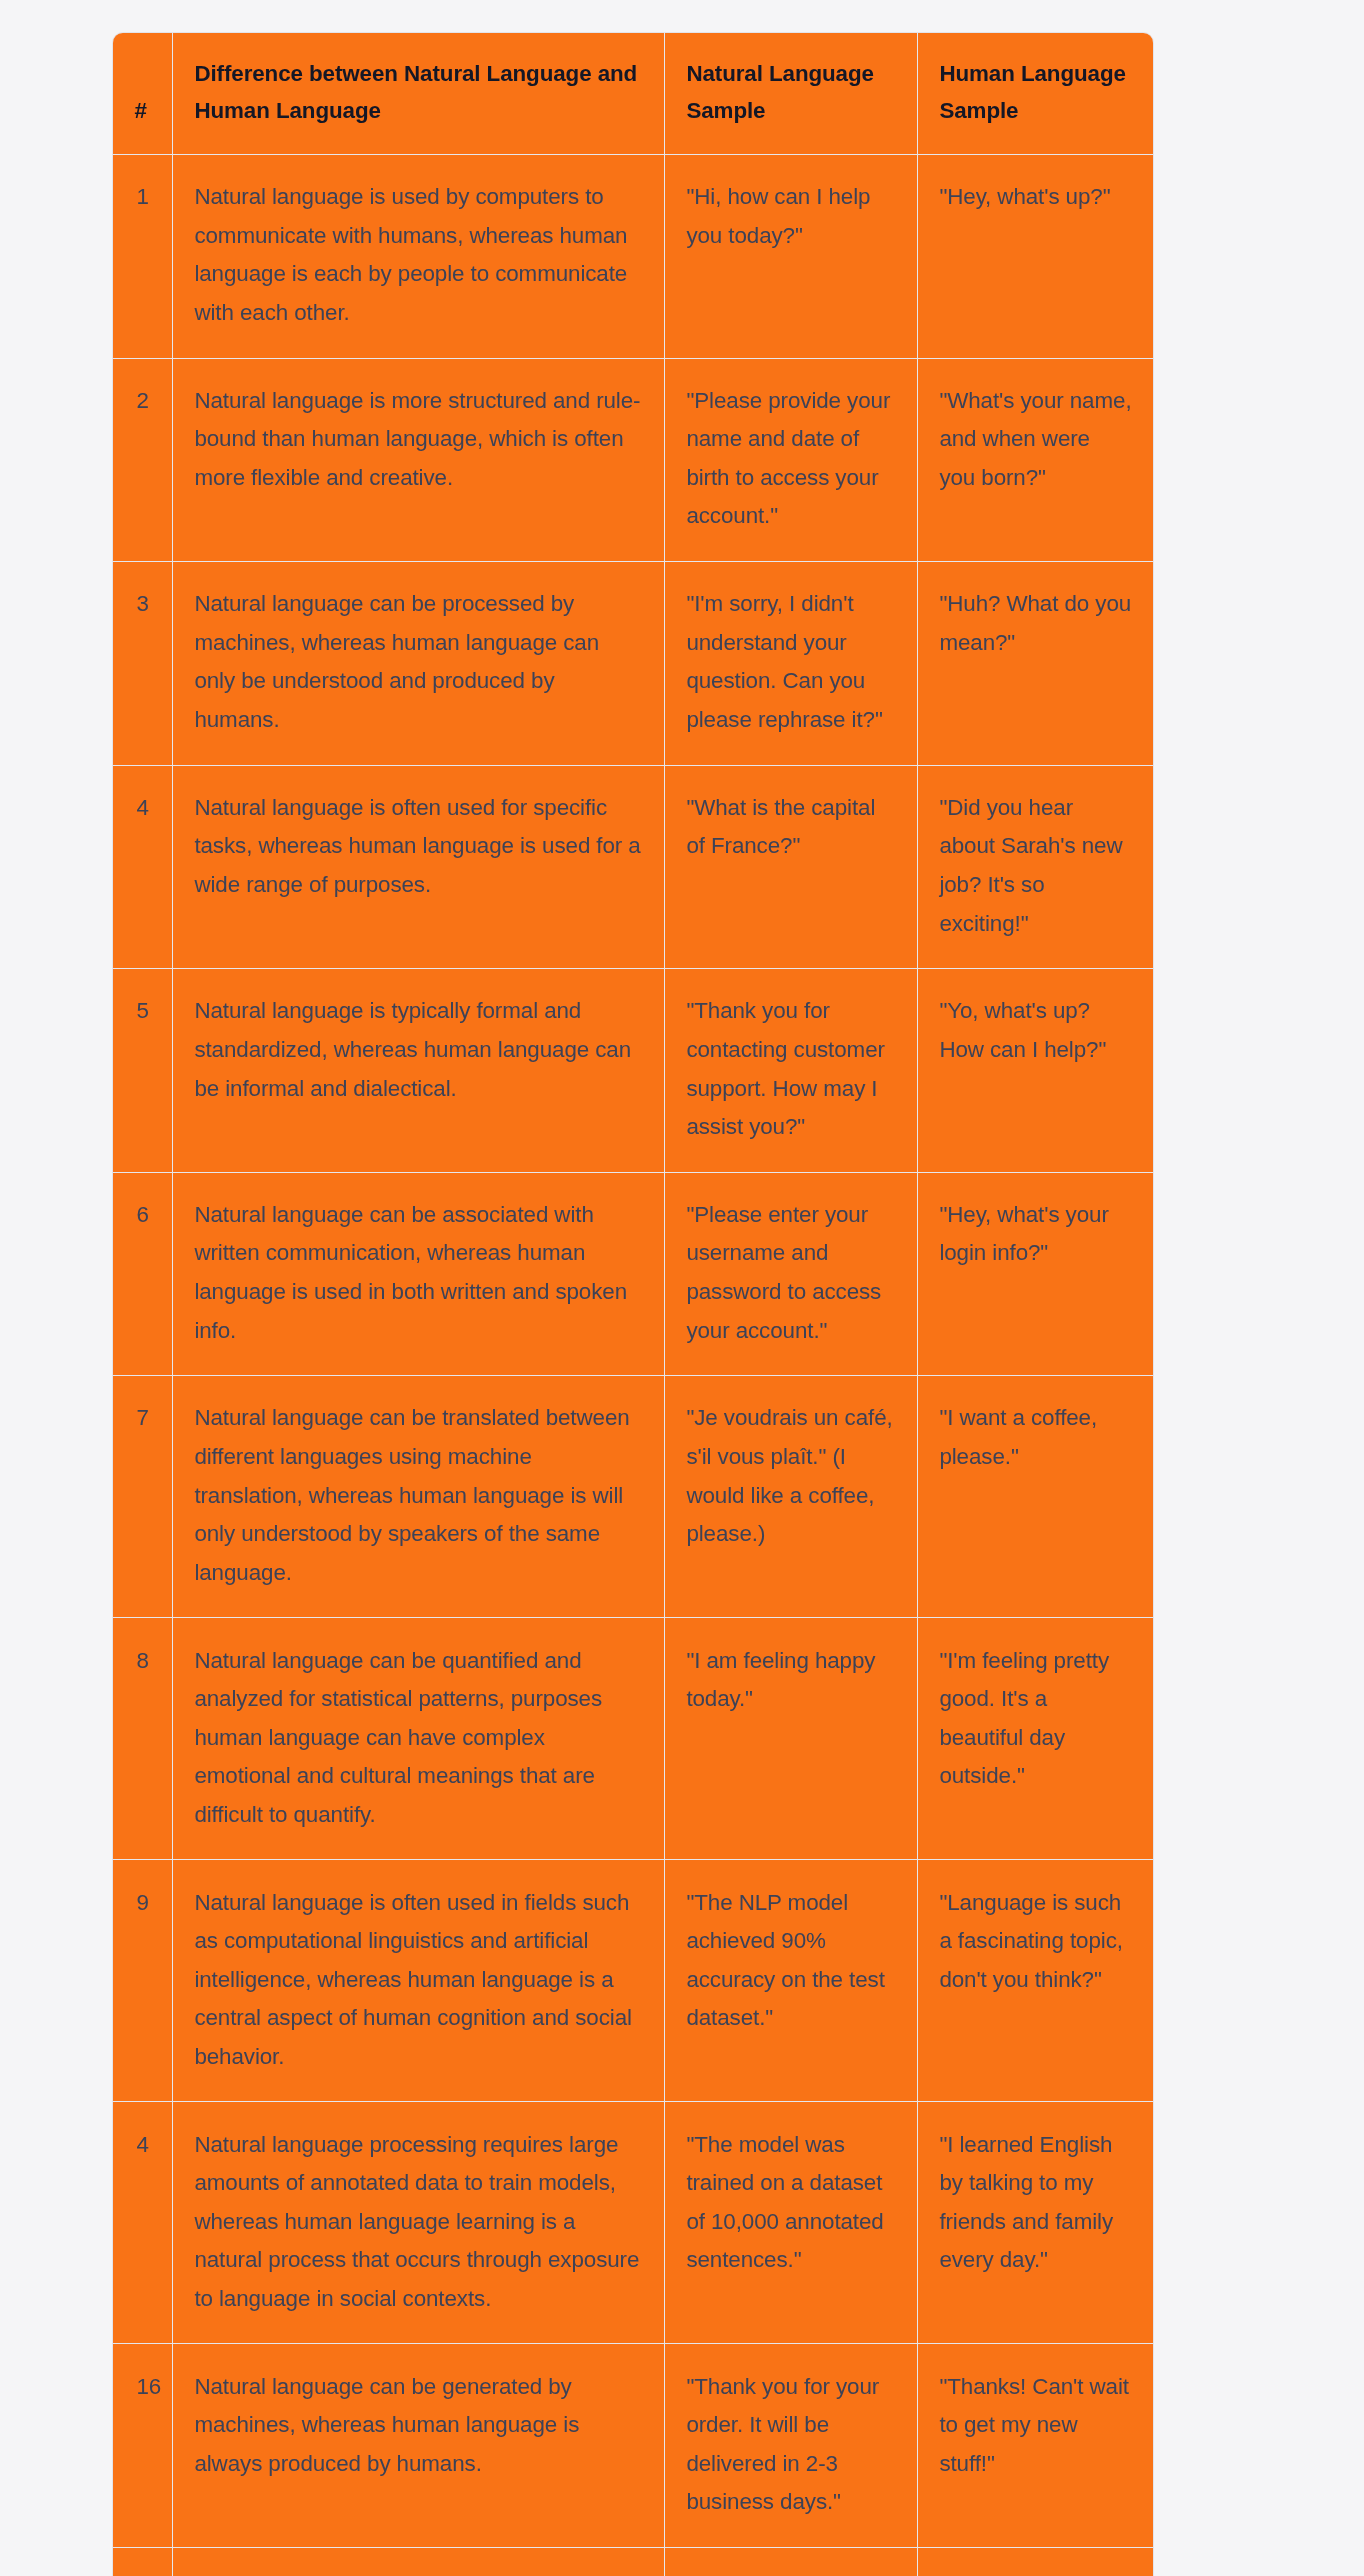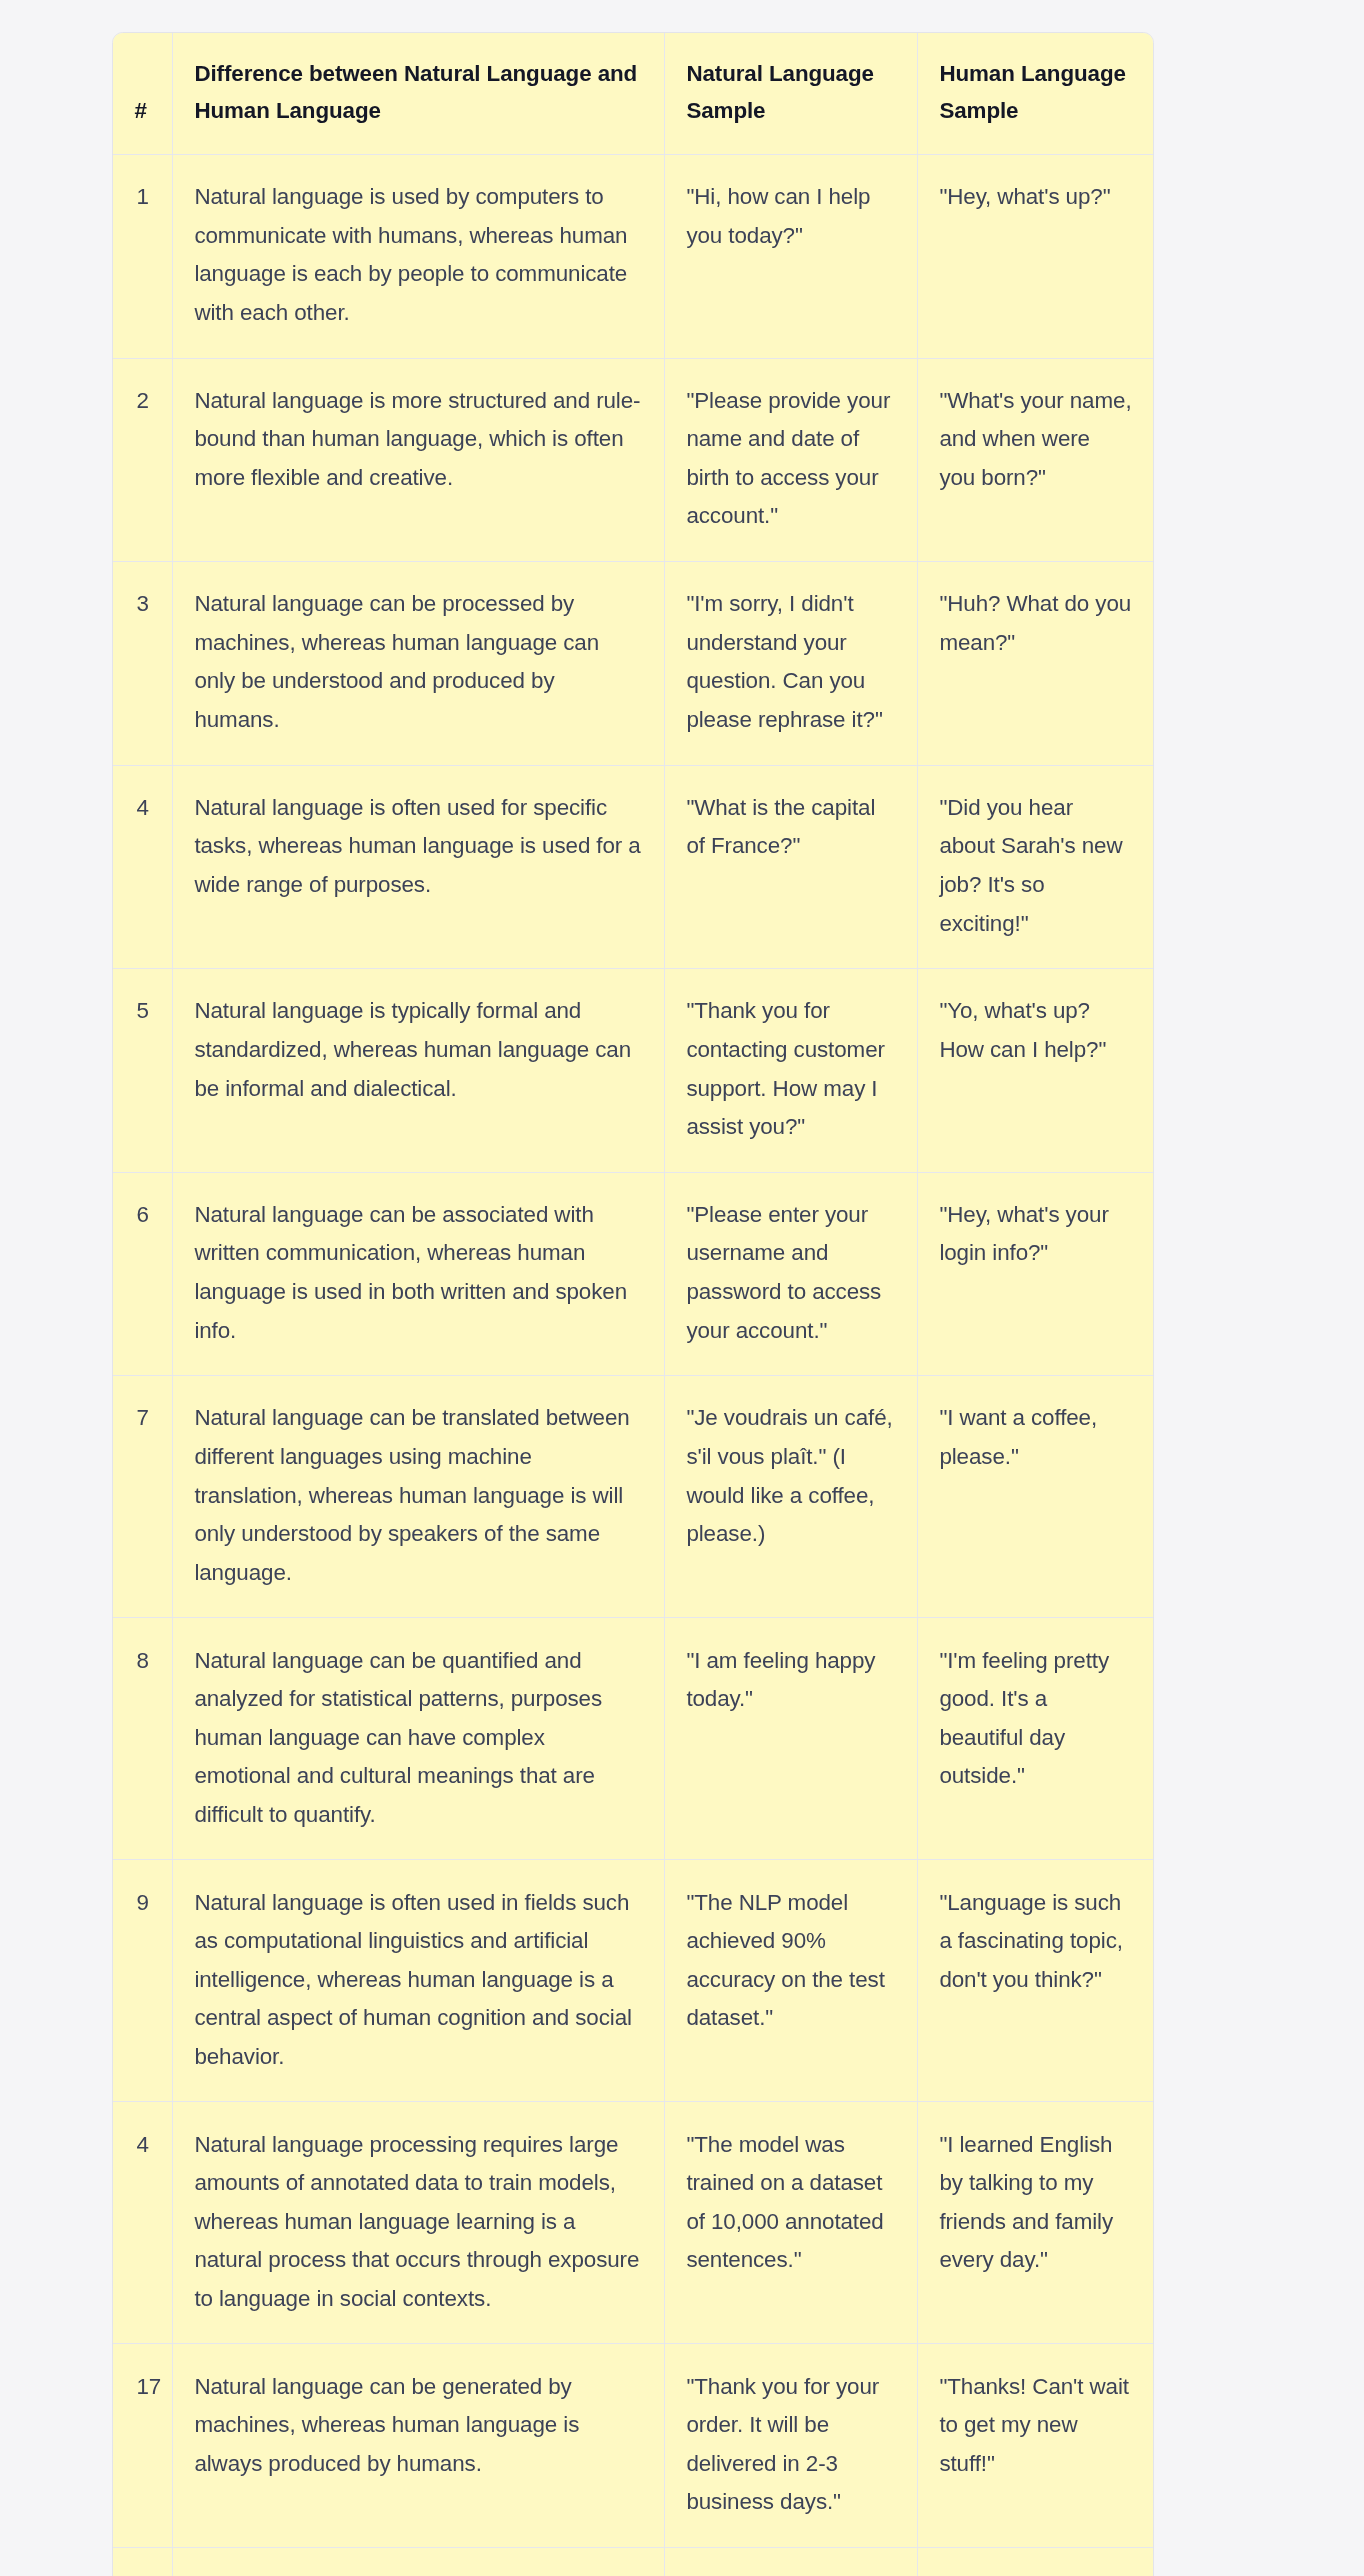--- a/index.html
+++ b/index.html
@@ -33,21 +33,21 @@
     border: 1px solid #e3e4ea;
     border-radius: 10.7px;
     overflow: hidden;
   }
   table.diff-table th,
   table.diff-table td {
     border-right: 1px solid #e6e7ed;
     border-bottom: 1px solid #e6e7ed;
     vertical-align: top;
     padding: 23.4px 21.4px 25px 21.4px;
-    background: #fef9c3;
+    background: #f97316;
   }
   table.diff-table th:last-child,
   table.diff-table td:last-child {
     border-right: none;
   }
   table.diff-table tr:last-child td {
     border-bottom: none;
   }
   thead th {
     font-size: 22.4px;
@@ -153,21 +153,21 @@
             <td>"The NLP model achieved 90% accuracy on the test dataset."</td>
             <td>"Language is such a fascinating topic, don't you think?"</td>
           </tr>
           <tr>
             <td class="col-num">4</td>
             <td>Natural language processing requires large amounts of annotated data to train models, whereas human language learning is a natural process that occurs through exposure to language in social contexts.</td>
             <td>"The model was trained on a dataset of 10,000 annotated sentences."</td>
             <td>"I learned English by talking to my friends and family every day."</td>
           </tr>
           <tr>
-            <td class="col-num">17</td>
+            <td class="col-num">16</td>
             <td>Natural language can be generated by machines, whereas human language is always produced by humans.</td>
             <td>"Thank you for your order. It will be delivered in 2-3 business days."</td>
             <td>"Thanks! Can't wait to get my new stuff!"</td>
           </tr>
           <tr>
             <td class="col-num">12</td>
             <td>Natural language is often used to facilitate communication between humans and machines, whereas human language is used to facilitate communication between people.</td>
             <td>"Please say 'Yes' to confirm your order."</td>
             <td>"Do you want to go to the movies later?"</td>
           </tr>

